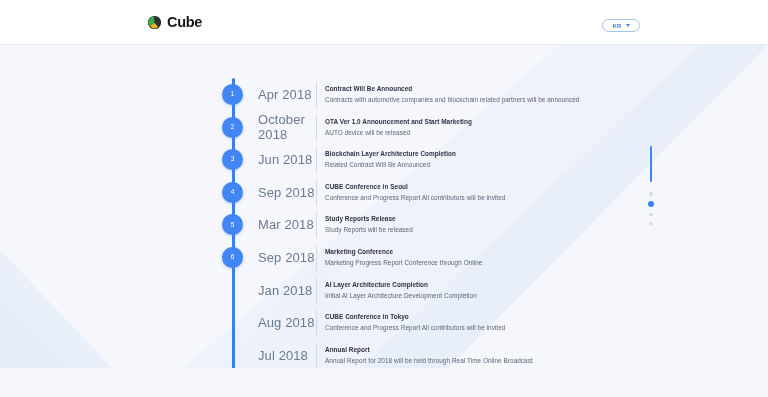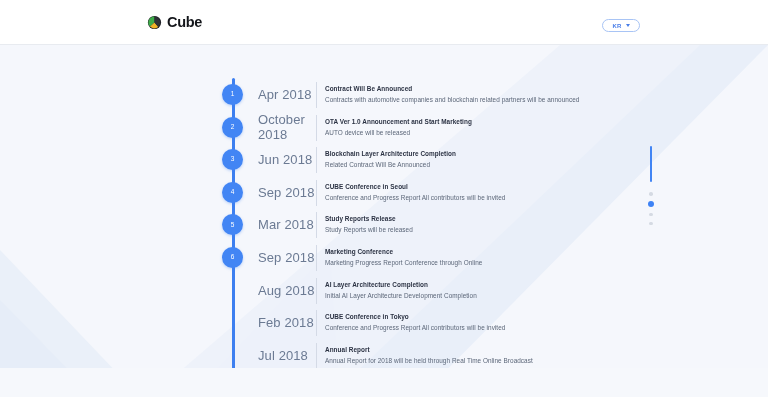--- a/index.html
+++ b/index.html
@@ -181,29 +181,29 @@
             <span>6</span>
           </div>
           <div class="month">Sep 2018</div>
           <div class="sep"></div>
           <div class="texts">
             <div class="t-title">Marketing Conference</div>
             <div class="t-desc">Marketing Progress Report Conference through Online</div>
           </div>
         </div>
         <div class="row" style="top: 228.6px;">
-          <div class="month">Aug 2018</div>
+          <div class="month">Jan 2018</div>
           <div class="sep"></div>
           <div class="texts">
             <div class="t-title">AI Layer Architecture Completion</div>
             <div class="t-desc">Initial AI Layer Architecture Development Completion</div>
           </div>
         </div>
         <div class="row" style="top: 261.2px;">
-          <div class="month">Feb 2018</div>
+          <div class="month">Aug 2018</div>
           <div class="sep"></div>
           <div class="texts">
             <div class="t-title">CUBE Conference in Tokyo</div>
             <div class="t-desc">Conference and Progress Report All contributors will be invited</div>
           </div>
         </div>
         <div class="row" style="top: 293.8px;">
           <div class="month">Jul 2018</div>
           <div class="sep"></div>
           <div class="texts">

